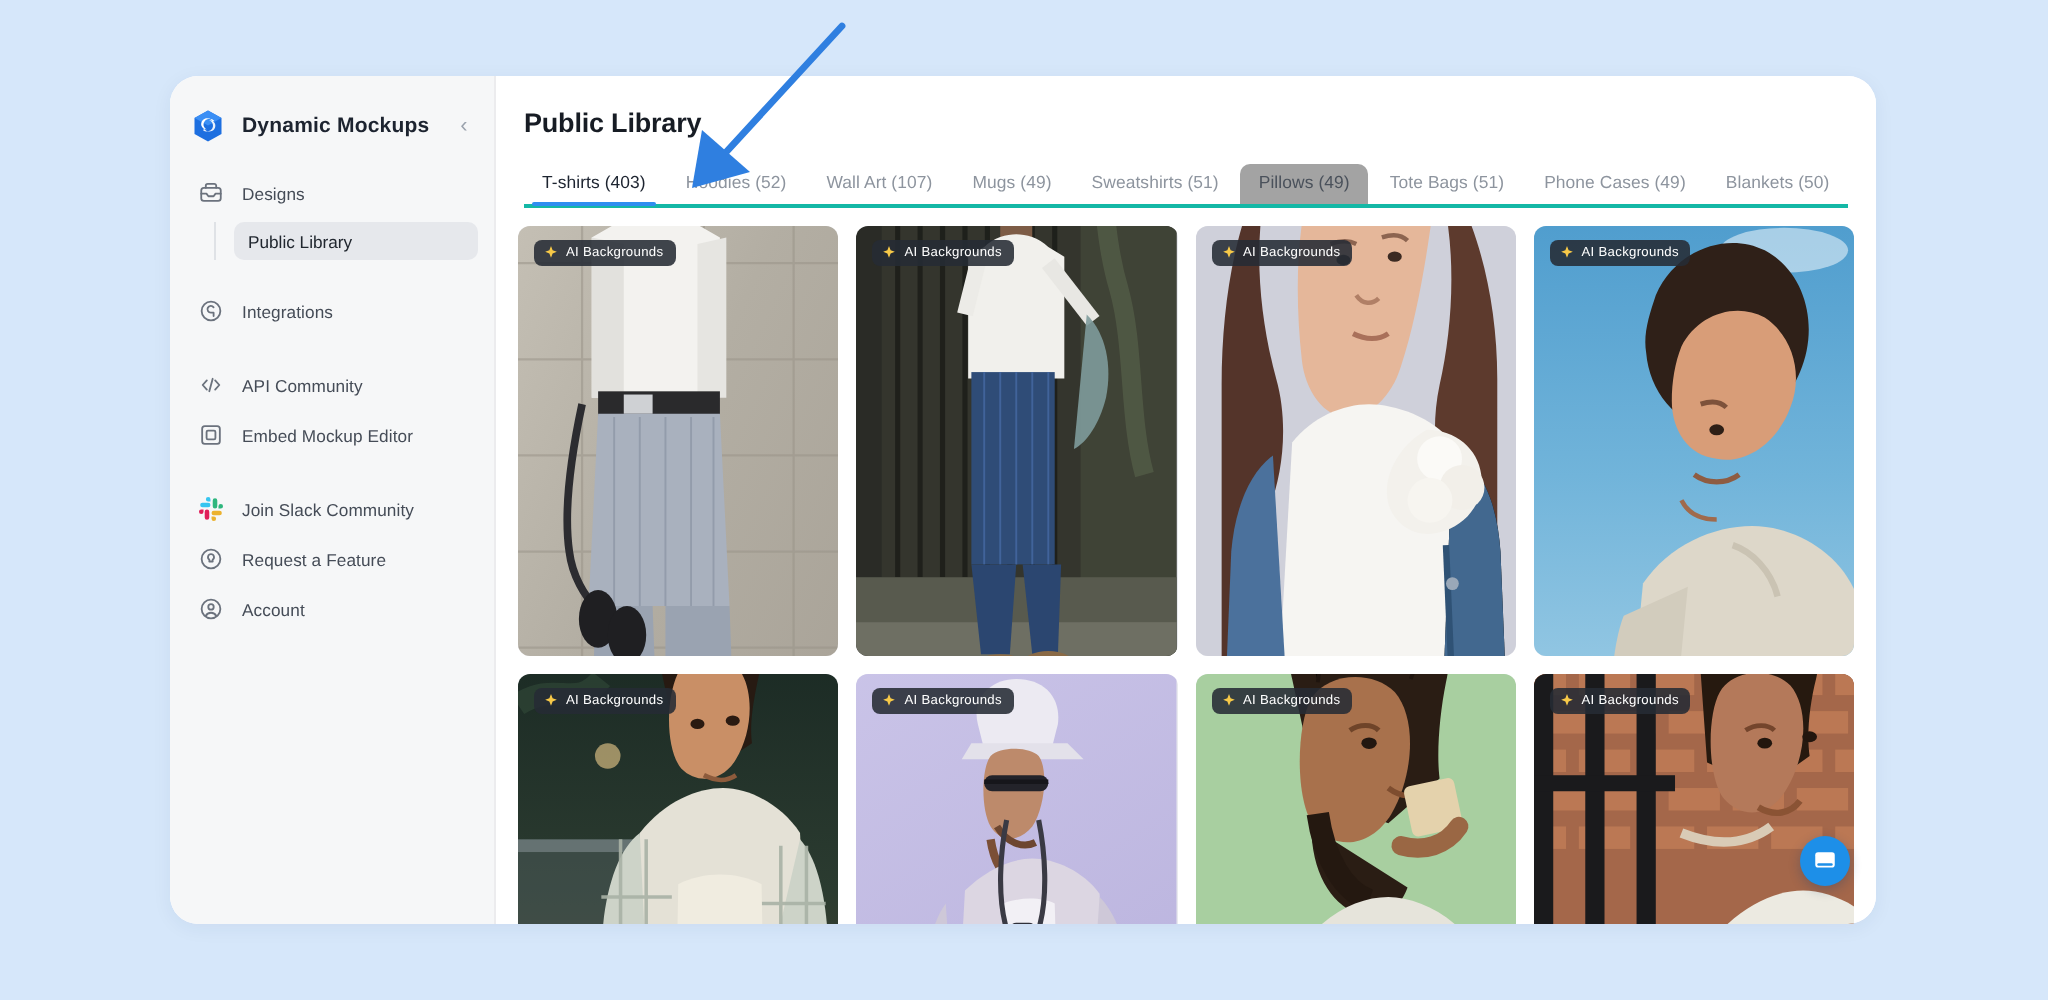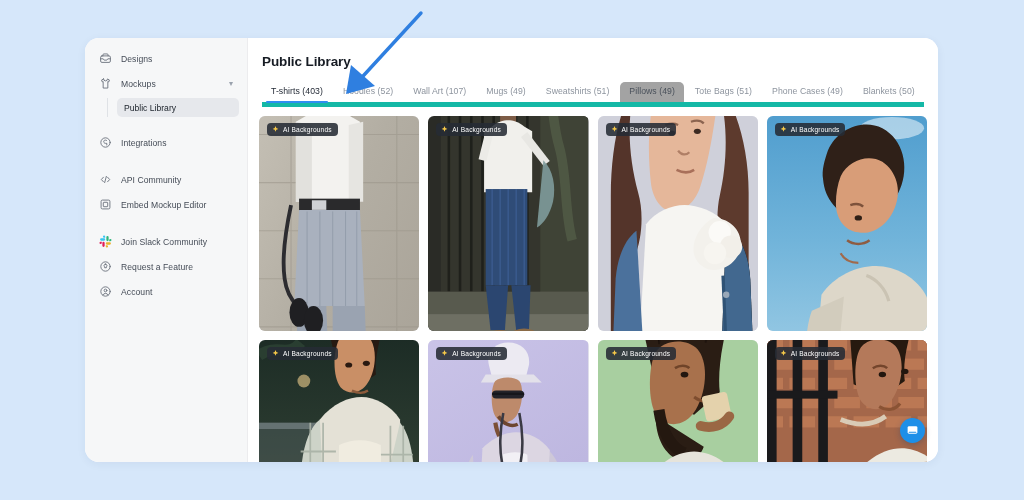--- a/index.html
+++ b/index.html
@@ -108,21 +108,21 @@
   }
   .main-head{padding:16px 14px 0 14px;}
   .page-title{
     font-size:13.5px;font-weight:bold;color:#171c24;
     margin:0 0 13px 0;letter-spacing:-.1px;
   }
 
   .tabs{
     display:flex;align-items:flex-end;
     gap:2px;
-    border-bottom:5px solid #14b8a6;
+    border-bottom:2px solid #14b8a6;
     position:relative;
   }
   .tab{
     font-size:8.7px;
     color:#8d949e;
     padding:4px 9px 6px 9px;
     white-space:nowrap;
     cursor:pointer;
     border-radius:5px 5px 0 0;
     position:relative;
@@ -192,43 +192,46 @@
     z-index:40;
   }
 </style>
 </head>
 <body>
 
 <div id="app-window">
 
   <aside id="sidebar">
 
+    <div class="brand">
+      <span class="brand-logo">
+        <svg viewBox="0 0 24 24" width="18" height="18" aria-hidden="true">
+          <path d="M12 1.6 21 6.6v10.8l-9 5-9-5V6.6z" fill="#1d6fe0"></path>
+          <path d="M12 1.6 21 6.6l-9 5-9-5z" fill="#3b8ff5"></path>
+          <path d="M16.2 8.6c-1.2-1.4-3.3-1.8-5-1-1.8.9-2.6 3-1.9 4.8.3.8 1 1.5 1.8 1.8-1.5.1-2.9-.8-3.4-2.2-.7-1.9.3-4.1 2.2-4.9 1.9-.8 4.1 0 5.1 1.8z" fill="#ffffff"></path>
+          <path d="M8.6 14.6c1.4 1.3 3.6 1.4 5.2.3 1.6-1.2 2-3.4 1-5.1-.4-.7-1.1-1.3-2-1.5 1.5-.3 3 .5 3.7 1.8.9 1.8.2 4.1-1.6 5.1-1.8 1-4.1.5-5.3-1.2z" fill="#ffffff" opacity=".9"></path>
+        </svg>
+      </span>
+      <span class="brand-name">Dynamic Mockups</span>
+      <span class="collapse-btn">‹</span>
+    </div>
 
     <div class="nav-group">
 
       <div class="nav-item">
         <span class="ico">
           <svg viewBox="0 0 20 20" width="13" height="13" fill="none" stroke="#6b727d" stroke-width="1.4" stroke-linecap="round" stroke-linejoin="round">
             <rect x="2.5" y="6" width="15" height="10" rx="2"></rect>
             <path d="M2.5 10.5h4l1.5 2h4l1.5-2h4"></path>
             <path d="M6 6V4.5a1.5 1.5 0 0 1 1.5-1.5h5A1.5 1.5 0 0 1 14 4.5V6"></path>
           </svg>
         </span>
         <span class="lbl">Designs</span>
       </div>
 
-      <div class="nav-item">
-        <span class="ico">
-          <svg viewBox="0 0 20 20" width="13" height="13" fill="none" stroke="#6b727d" stroke-width="1.4" stroke-linecap="round" stroke-linejoin="round">
-            <path d="M7 3 4 4.6l1 3 1.4-.6V17h7.2V7l1.4.6 1-3L13 3a3 3 0 0 1-6 0z"></path>
-          </svg>
-        </span>
-        <span class="lbl">Mockups</span>
-        <span class="chev">▾</span>
-      </div>
 
       <div class="subnav">
         <div class="subnav-item active">Public Library</div>
       </div>
 
       <div class="nav-spacer"></div>
 
 
       <div class="nav-item">
         <span class="ico">

